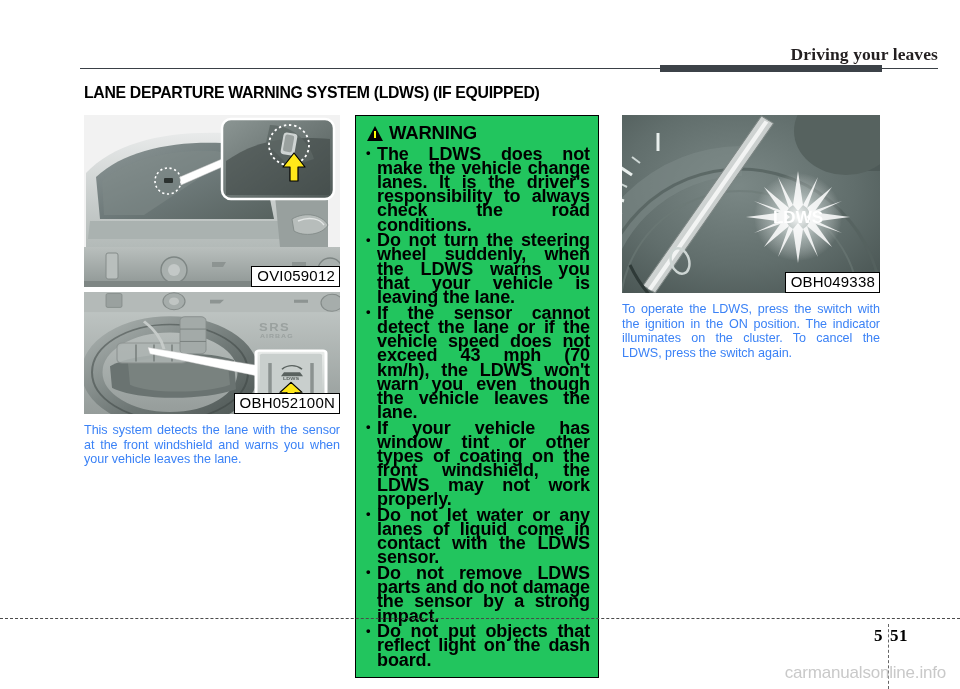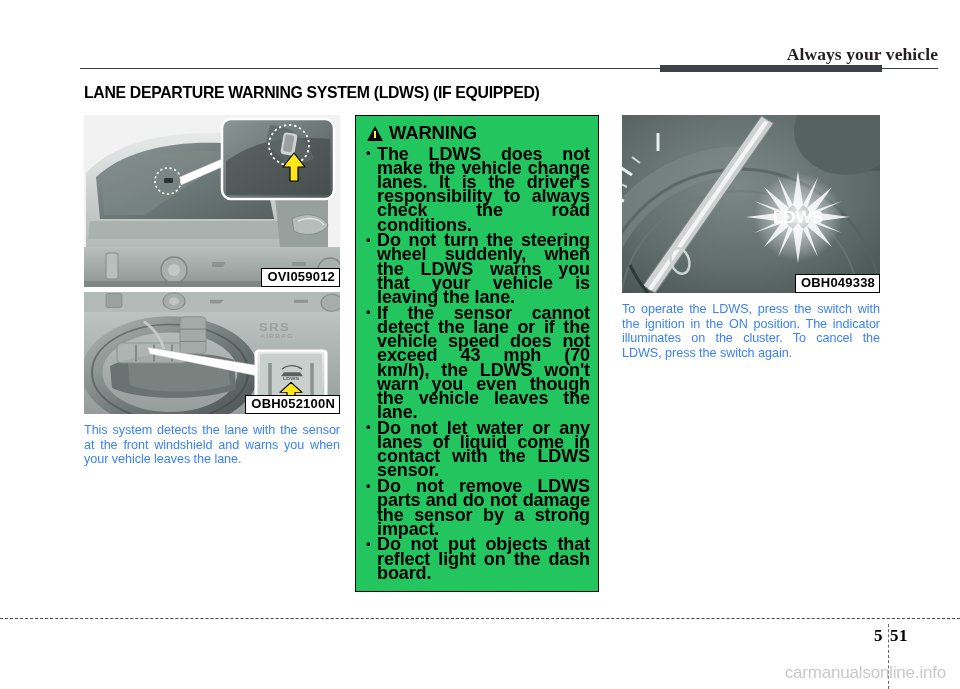--- a/index.html
+++ b/index.html
@@ -81,22 +81,22 @@
     width: 100%;
     background: #22c55e;
     overflow: hidden;
   }
   .fig-caption {
     position: absolute;
     right: 0;
     bottom: 0;
     background: #ffffff;
     border: 1px solid #000;
-    font-size: 13px;
-    font-weight: 700;
+    font-size: 15px;
+    font-weight: 400;
     padding: 1px 4px 2px 5px;
     letter-spacing: 0.2px;
     line-height: 1.05;
     color: #000;
   }
 
   .fig1 { height: 172px; }
   .fig2 { height: 122px; margin-top: 5px; }
   .fig3 { height: 178px; }
 
@@ -210,21 +210,21 @@
 
   
   .art { position: absolute; inset: 0; width: 100%; height: 100%; display: block; }
 </style>
 </head>
 <body>
 
 <div class="header">
   <div class="header-rule-thin"></div>
   <div class="header-rule-thick"></div>
-  <div class="header-title">Always your vehicle</div>
+  <div class="header-title">Driving your leaves</div>
 </div>
 
 <div class="section-title">LANE DEPARTURE WARNING SYSTEM (LDWS) (IF EQUIPPED)</div>
 
 <div class="col col-left">
 
   <div class="figure fig1">
     <svg class="art" viewBox="0 0 256 172" preserveAspectRatio="none">
       <defs>
         <linearGradient id="hoodG" x1="0" y1="0" x2="0" y2="1">
@@ -362,20 +362,21 @@
 <div class="col col-mid">
   <div class="warning-box">
     <div class="warning-head">
       <span class="warn-tri"></span>
       <span class="warning-title">WARNING</span>
     </div>
     <ul class="warn-list">
       <li>The LDWS does not make the vehicle change lanes. It is the driver's responsibility to always check the road conditions.</li>
       <li>Do not turn the steering wheel suddenly, when the LDWS warns you that your vehicle is leaving the lane.</li>
       <li>If the sensor cannot detect the lane or if the vehicle speed does not exceed 43 mph (70 km/h), the LDWS won't warn you even though the vehicle leaves the lane.</li>
+      <li>If your vehicle has window tint or other types of coating on the front windshield, the LDWS may not work properly.</li>
       <li>Do not let water or any lanes of liquid come in contact with the LDWS sensor.</li>
       <li>Do not remove LDWS parts and do not damage the sensor by a strong impact.</li>
       <li>Do not put objects that reflect light on the dash board.</li>
     </ul>
   </div>
 </div>
 
 <div class="col col-right">
   <div class="figure fig3">
     <svg class="art" viewBox="0 0 258 178" preserveAspectRatio="none">

